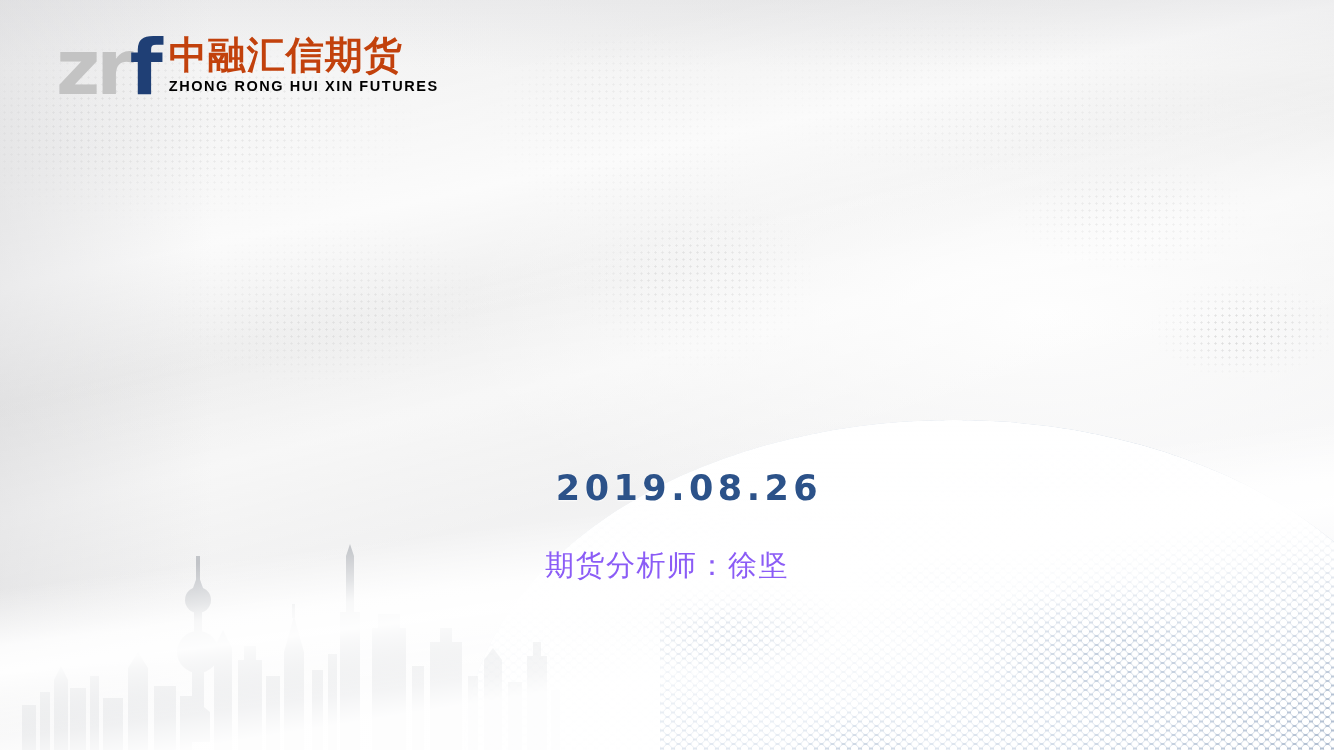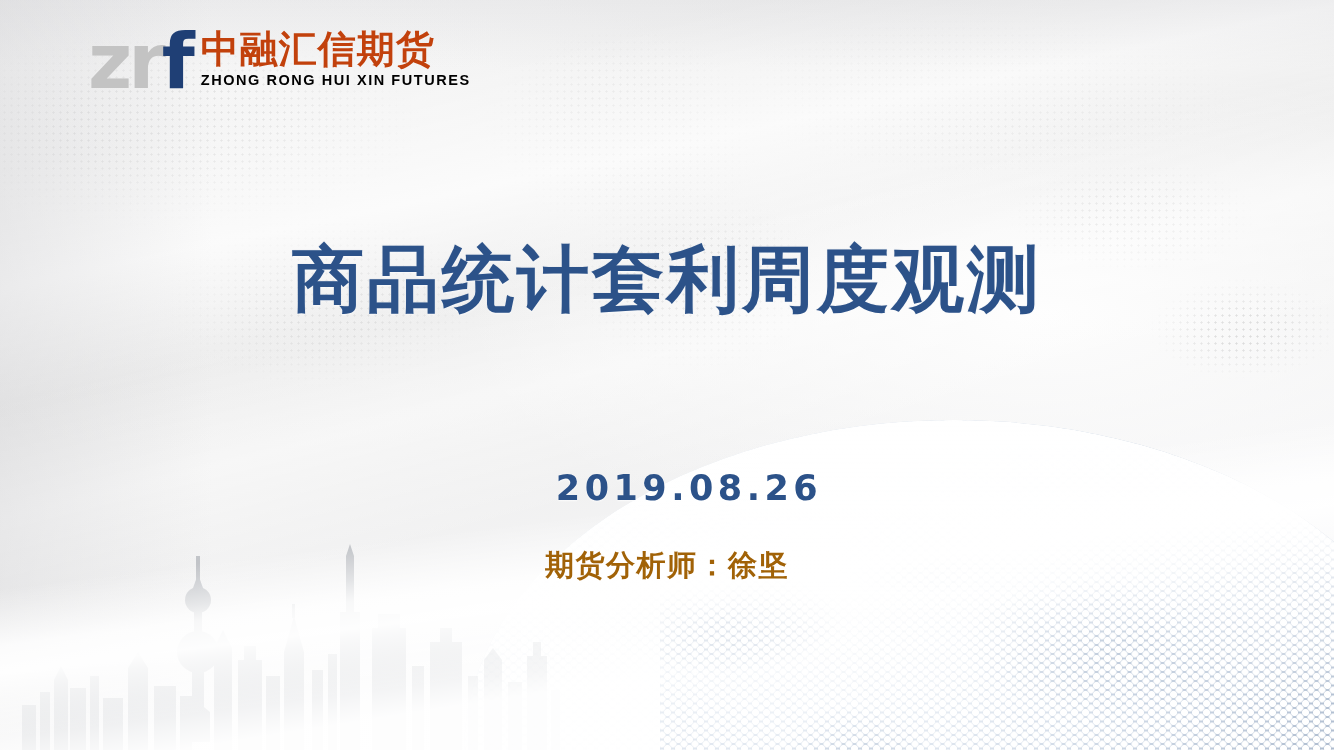--- a/index.html
+++ b/index.html
@@ -137,25 +137,24 @@
     height: 150px;
     transform: rotate(-7.2deg);
     transform-origin: 50% 50%;
     background: linear-gradient(to bottom, rgba(255,255,255,0) 0%, rgba(255,255,255,.85) 38%, rgba(255,255,255,.95) 56%, rgba(255,255,255,0) 100%);
     pointer-events: none;
   }
 
   
   .logo {
     position: absolute;
-    left: 56px; top: 30px;
+    left: 56px; top: 36px;
     display: flex;
     align-items: flex-end;
     gap: 10px;
-    margin-left: 32px;
   }
   .logo-mark {
     font-size: 76px;
     line-height: .78;
     font-weight: 700;
     letter-spacing: -4px;
     font-family: "DejaVu Sans", sans-serif;
   }
   .logo-mark .zr { color: #c3c3c3; }
   .logo-mark .f  { color: #1f3f75; }
@@ -206,24 +205,24 @@
     margin-left: 44px;
   }
 
   .byline {
     position: absolute;
     left: 0; right: 0; top: 551px;
     display: flex;
     justify-content: center;
     align-items: flex-start;
     gap: 95px;
-    color: #a16207;
+    color: #8b5cf6;
     font-size: 29px;
     line-height: 1;
-    font-weight: 700;
+    font-weight: 400;
     letter-spacing: 1.5px;
     font-family: "DejaVu Sans", "Liberation Sans", sans-serif;
     text-shadow: 0 1px 2px rgba(255,255,255,.8);
   }
   .byline .code { letter-spacing: 3px; }
 </style>
 </head>
 <body>
 
 <div id="slide">
@@ -296,21 +295,20 @@
   <div class="horizon"></div>
 
   <div class="logo">
     <div class="logo-mark"><span class="zr">zr</span><span class="f">f</span></div>
     <div class="logo-text">
       <div class="logo-cn">中融汇信期货</div>
       <div class="logo-en">ZHONG RONG HUI XIN FUTURES</div>
     </div>
   </div>
 
-  <div class="title">商品统计套利周度观测</div>
 
   <div class="date">2019.08.26</div>
 
   <div class="byline">
     <span>期货分析师：徐坚</span>
   </div>
 
 </div>
 
 </body></html>

